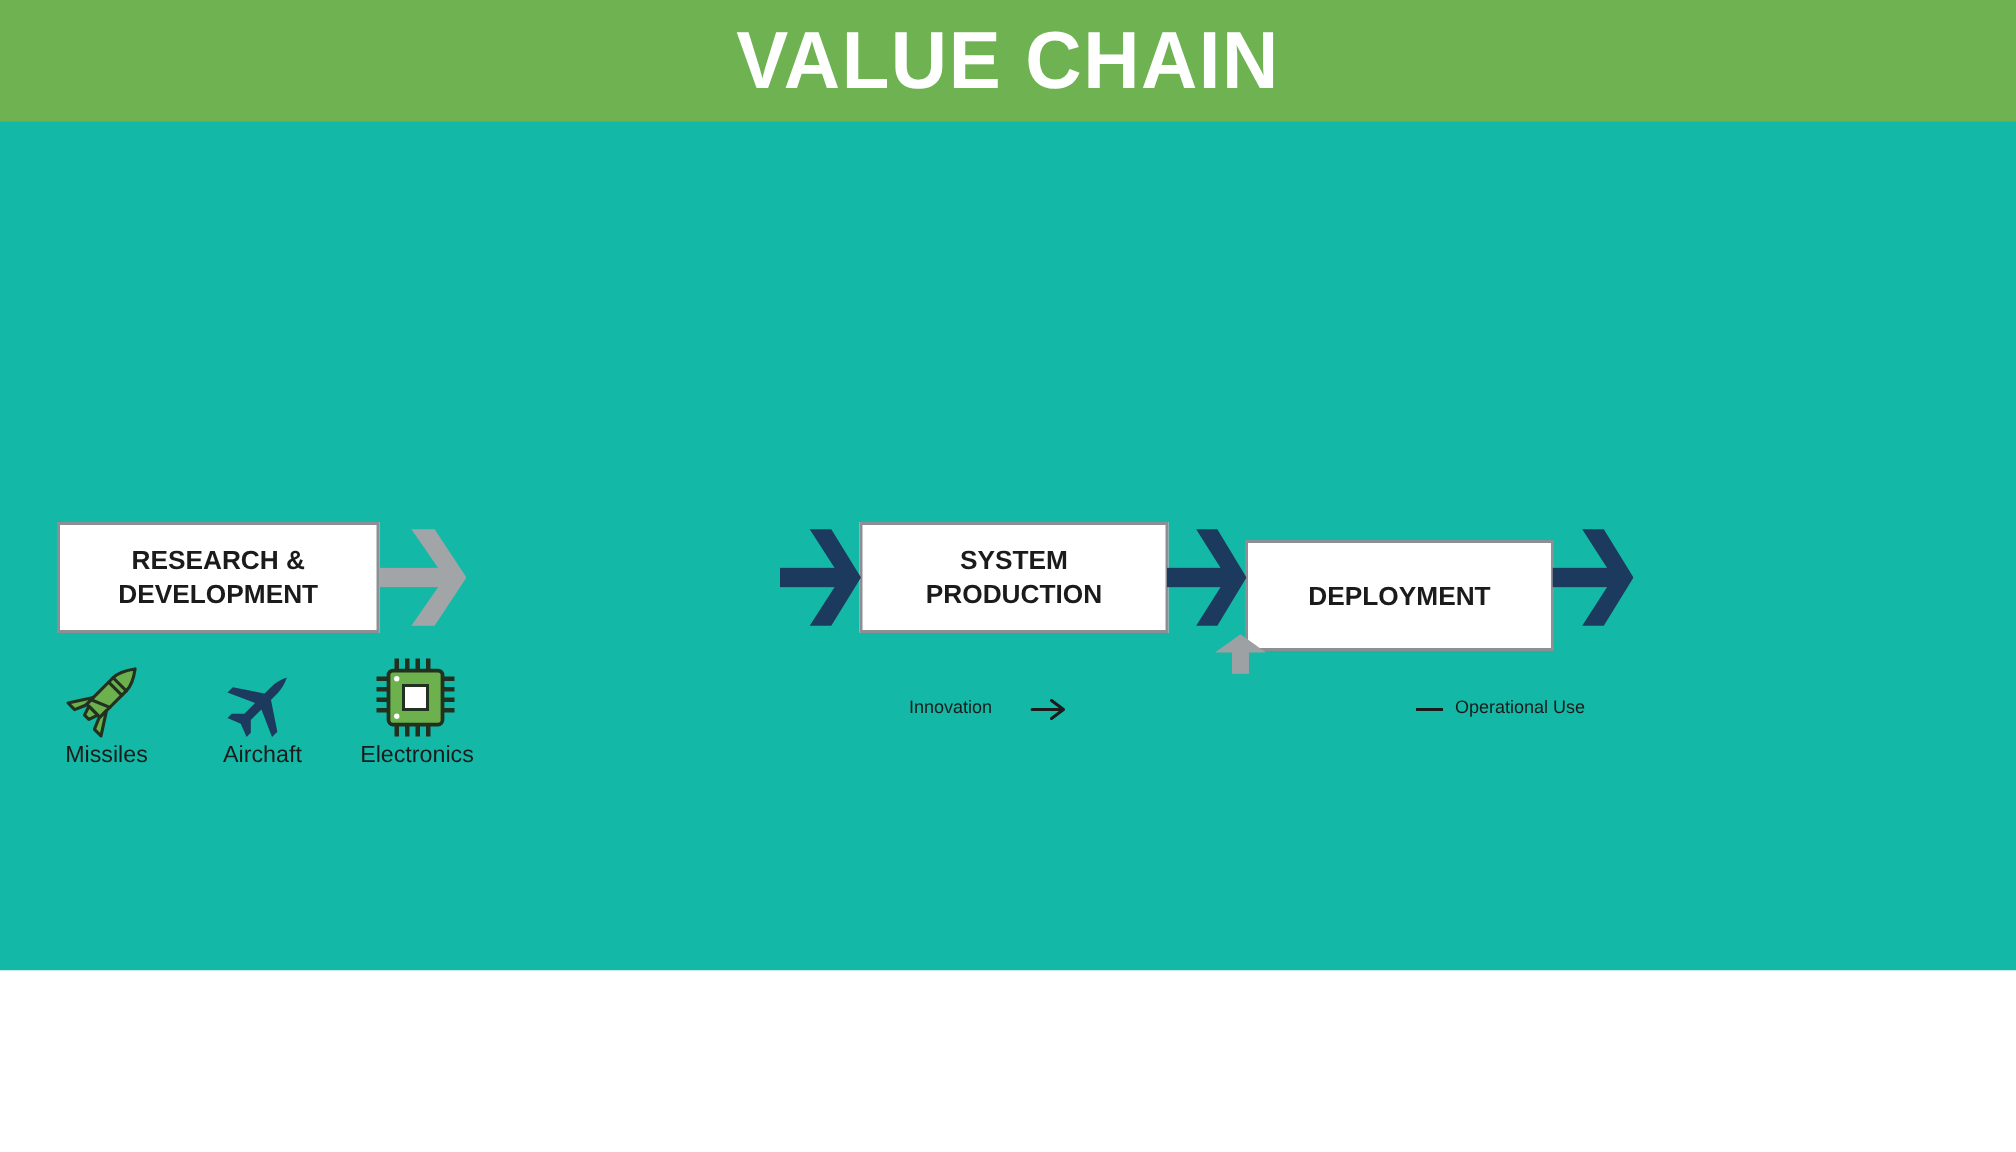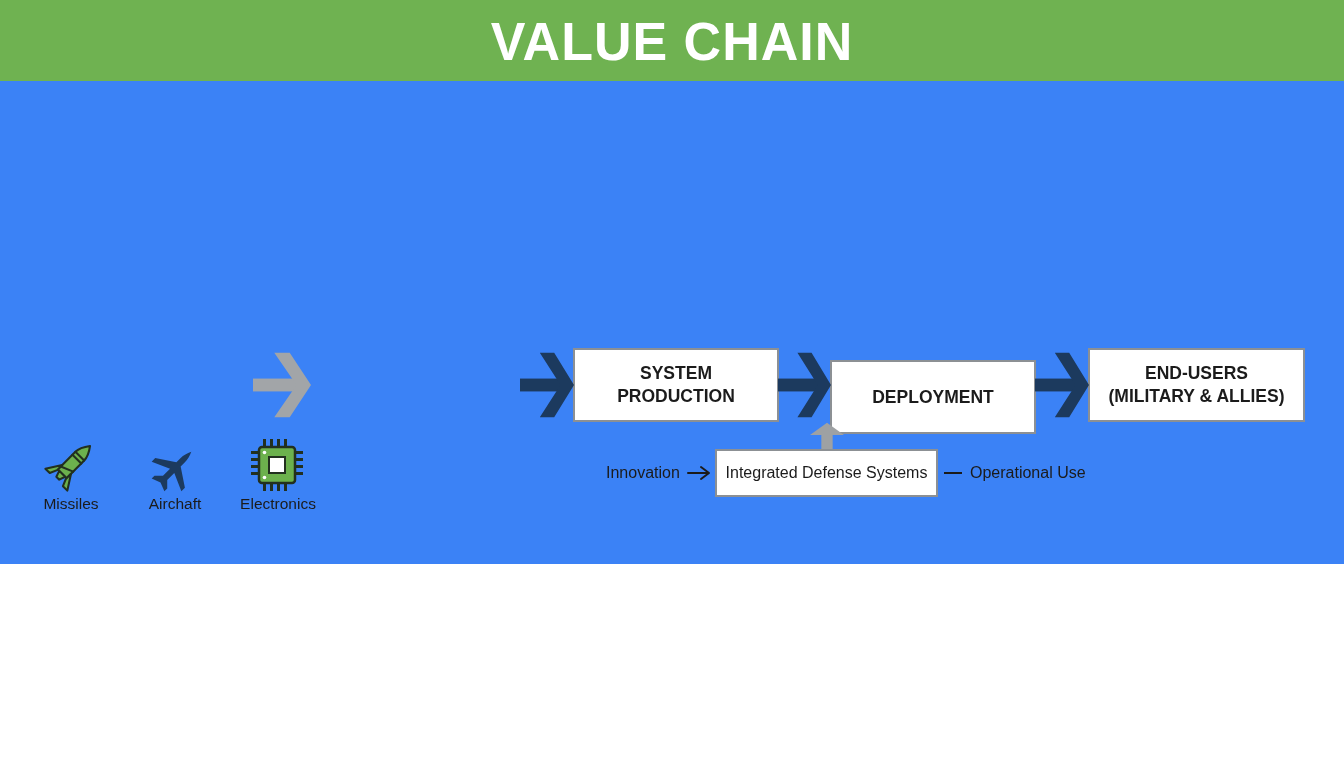--- a/index.html
+++ b/index.html
@@ -1,17 +1,17 @@
 <!DOCTYPE html>
 <html style="--header_bg: #6FB251; --navy: #1C3A5E; --gray_arrow: #A2A5A8; --up_arrow_gray: #9EA1A3; --icon_green: #6CB14D; --outline_dark: #22301F; --box_border: #8C9094; --text_dark: #1B1B1B;"><head>
 <meta charset="utf-8">
 <style>
   html,body{margin:0;padding:0;background:#ffffff;}
   #canvas{
-    position:relative;width:1344px;height:564px;background:#3b82f6;
+    position:relative;width:1344px;height:647px;background:#14b8a6;
     font-family:"Liberation Sans",sans-serif;overflow:hidden;
   }
   .header{
     position:absolute;top:0;left:0;width:1344px;height:81px;
     background:var(--header_bg,#6FB251);
     display:flex;align-items:center;justify-content:center;
   }
   .header h1{
     margin:0;color:#ffffff;font-size:52px;font-weight:bold;
     letter-spacing:1px;transform:scaleY(1.04);
@@ -29,47 +29,47 @@
     position:absolute;top:495px;width:96px;text-align:center;
     font-size:15.5px;color:var(--text_dark,#1B1B1B);
   }
   .ids-box{
     position:absolute;left:715px;top:449px;width:223px;height:48px;box-sizing:border-box;
     border:2px solid var(--box_border,#8C9094);background:#ffffff;
     display:flex;align-items:center;justify-content:center;
     font-size:16px;color:var(--text_dark,#1B1B1B);
   }
   .side-label{
-    position:absolute;top:464px;font-size:16px;color:var(--text_dark,#1B1B1B);
+    position:absolute;top:464px;font-size:12px;color:var(--text_dark,#1B1B1B);
     white-space:nowrap;
   }
   .connector-line{
     position:absolute;left:944px;top:472px;width:18px;height:2px;
     background:var(--text_dark,#1B1B1B);
   }
 </style>
 </head>
 <body>
 
 <div id="canvas">
 
   <div class="header">
     <h1>VALUE CHAIN</h1>
   </div>
 
+  <div class="stage-box" style="left:38px;width:215px;">
+    <span>RESEARCH &amp;
+DEVELOPMENT</span>
+  </div>
   <div class="stage-box" style="left:573px;width:206px;">
     <span>SYSTEM
 PRODUCTION</span>
   </div>
   <div class="stage-box" style="left:830px;width:206px;margin-top:12px;">
     <span>DEPLOYMENT</span>
-  </div>
-  <div class="stage-box" style="left:1088px;width:217px;">
-    <span>END-USERS
-(MILITARY &amp; ALLIES)</span>
   </div>
 
   <svg class="flow-arrow" style="left:253px;width:58px;" viewBox="0 0 60 74" preserveAspectRatio="none">
     <rect x="0" y="30" width="46" height="14" style="fill:var(--gray_arrow)"></rect>
     <polygon points="22,2 38,2 60,37 38,72 22,72 45,37" style="fill:var(--gray_arrow)"></polygon>
   </svg>
   <svg class="flow-arrow" style="left:520px;width:54px;" viewBox="0 0 60 74" preserveAspectRatio="none">
     <rect x="0" y="30" width="46" height="14" style="fill:var(--navy)"></rect>
     <polygon points="22,2 38,2 60,37 38,72 22,72 45,37" style="fill:var(--navy)"></polygon>
   </svg>
@@ -135,21 +135,18 @@
 
   <span class="side-label" style="left:606px;">Innovation</span>
 
   <svg style="position:absolute;left:687px;top:465px;" width="26" height="16" viewBox="0 0 26 16">
     <g style="stroke:var(--text_dark);stroke-width:2;fill:none;stroke-linecap:round;stroke-linejoin:round;">
       <line x1="1" y1="8" x2="21" y2="8"></line>
       <polyline points="14,2 22,8 14,14"></polyline>
     </g>
   </svg>
 
-  <div class="ids-box">
-    <span>Integrated Defense Systems</span>
-  </div>
 
   <div class="connector-line"></div>
 
   <span class="side-label" style="left:970px;">Operational Use</span>
 
 </div>
 
 </body></html>

